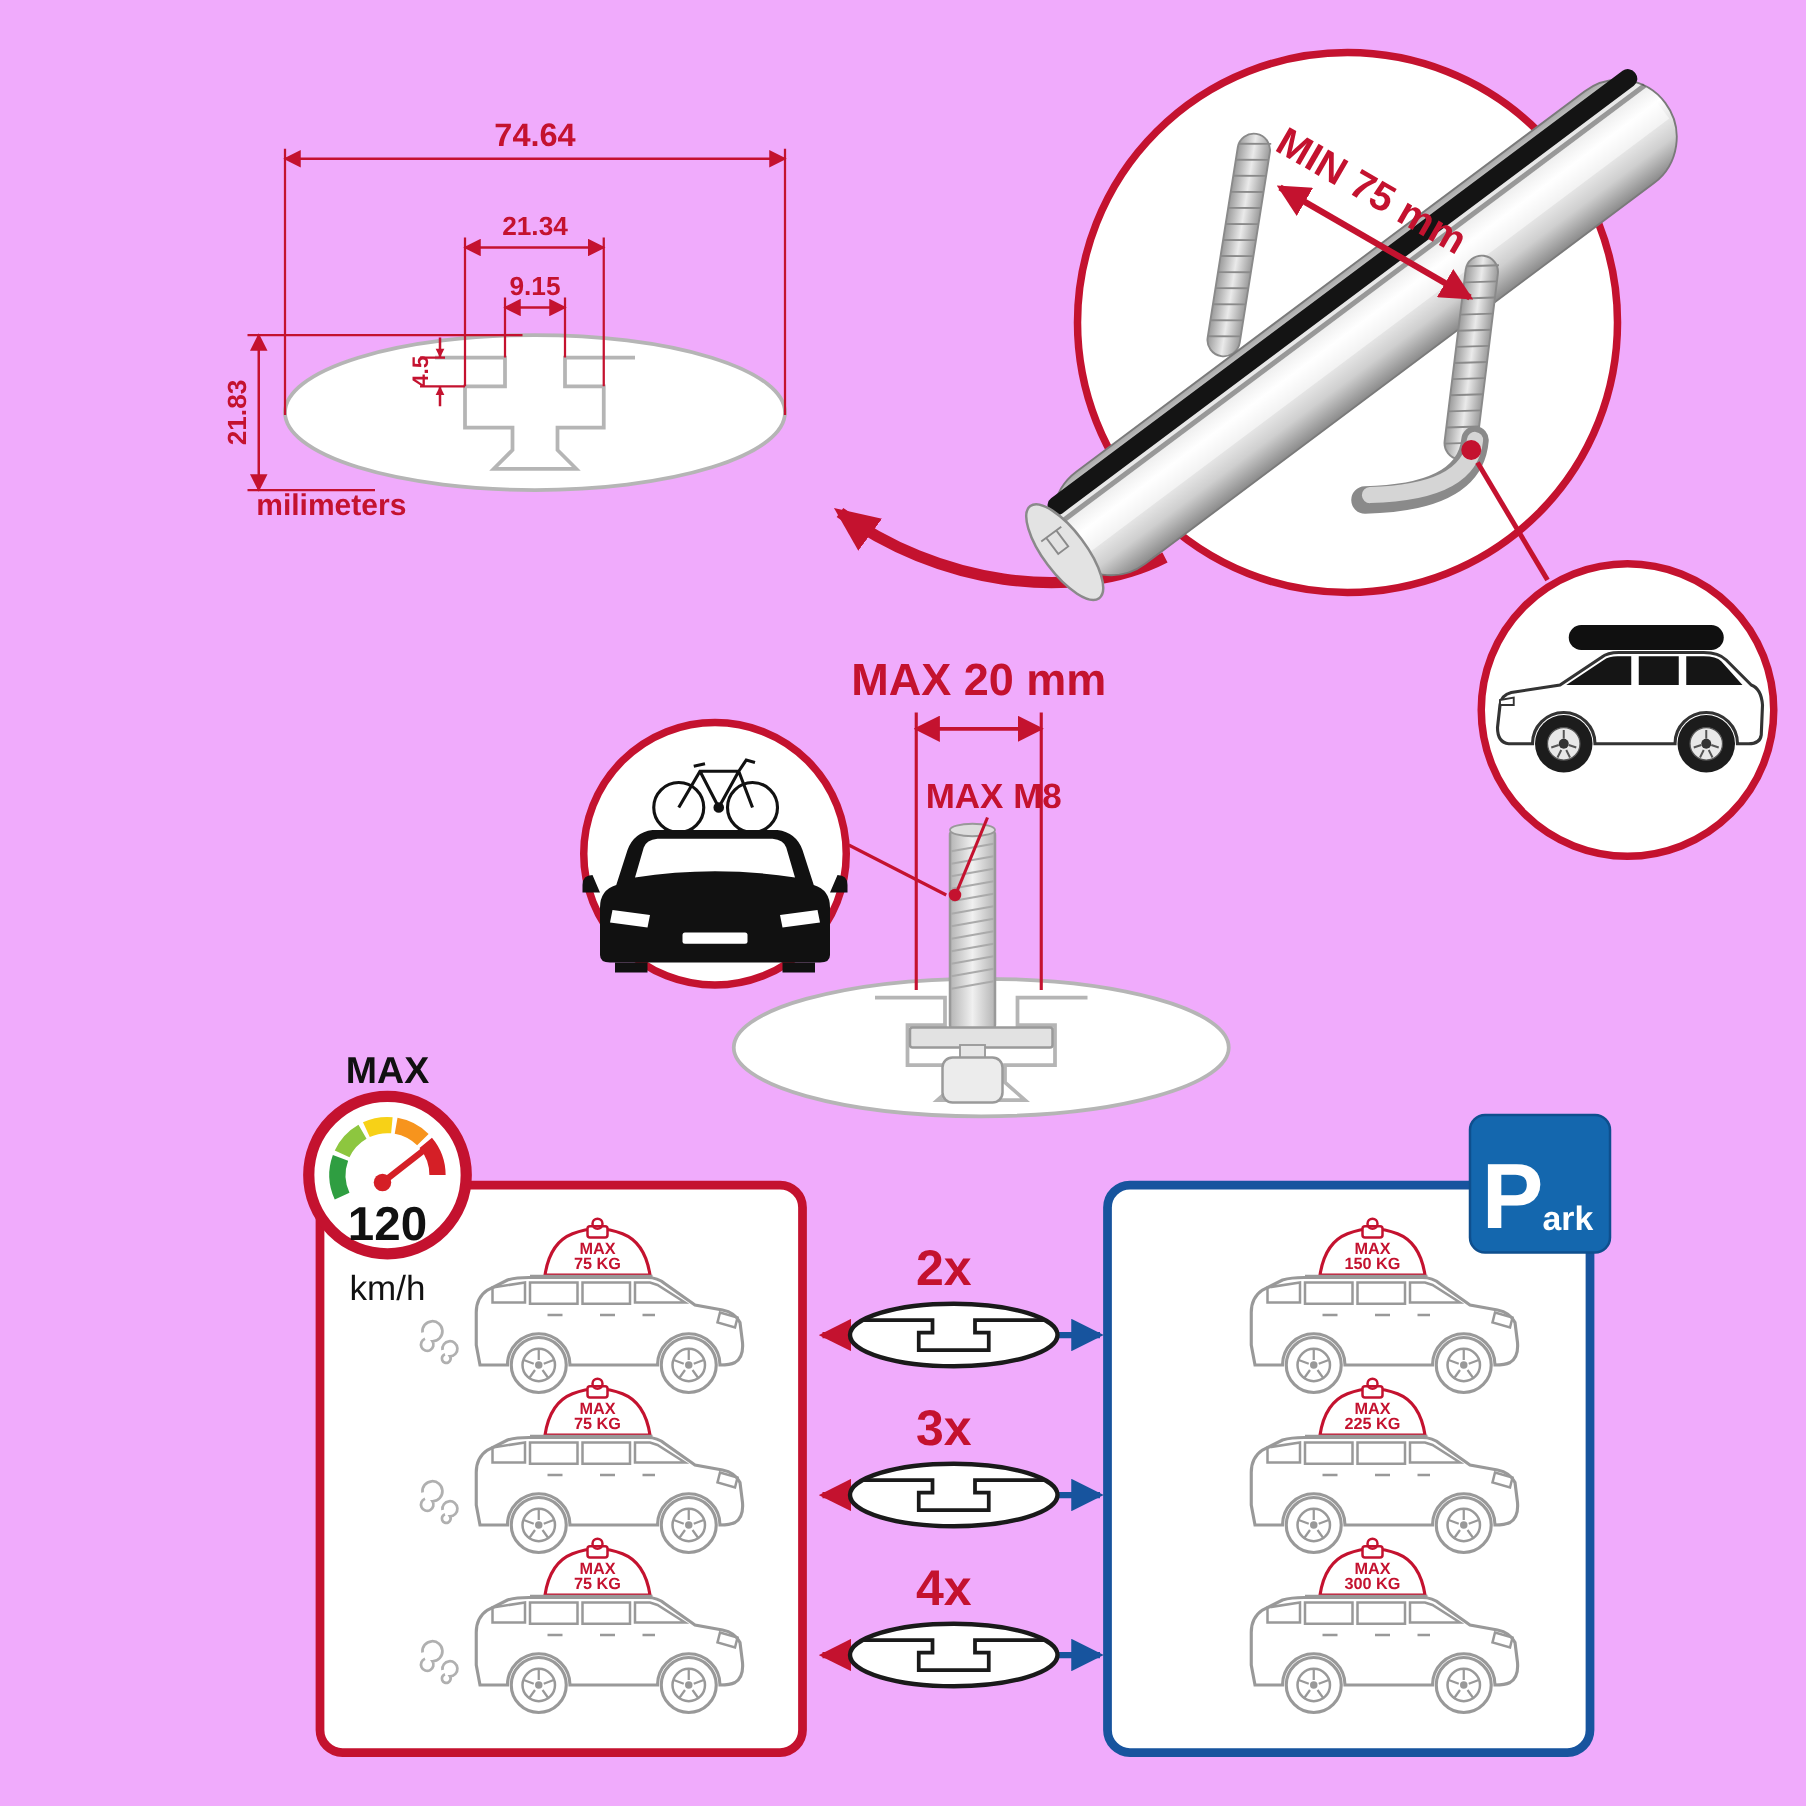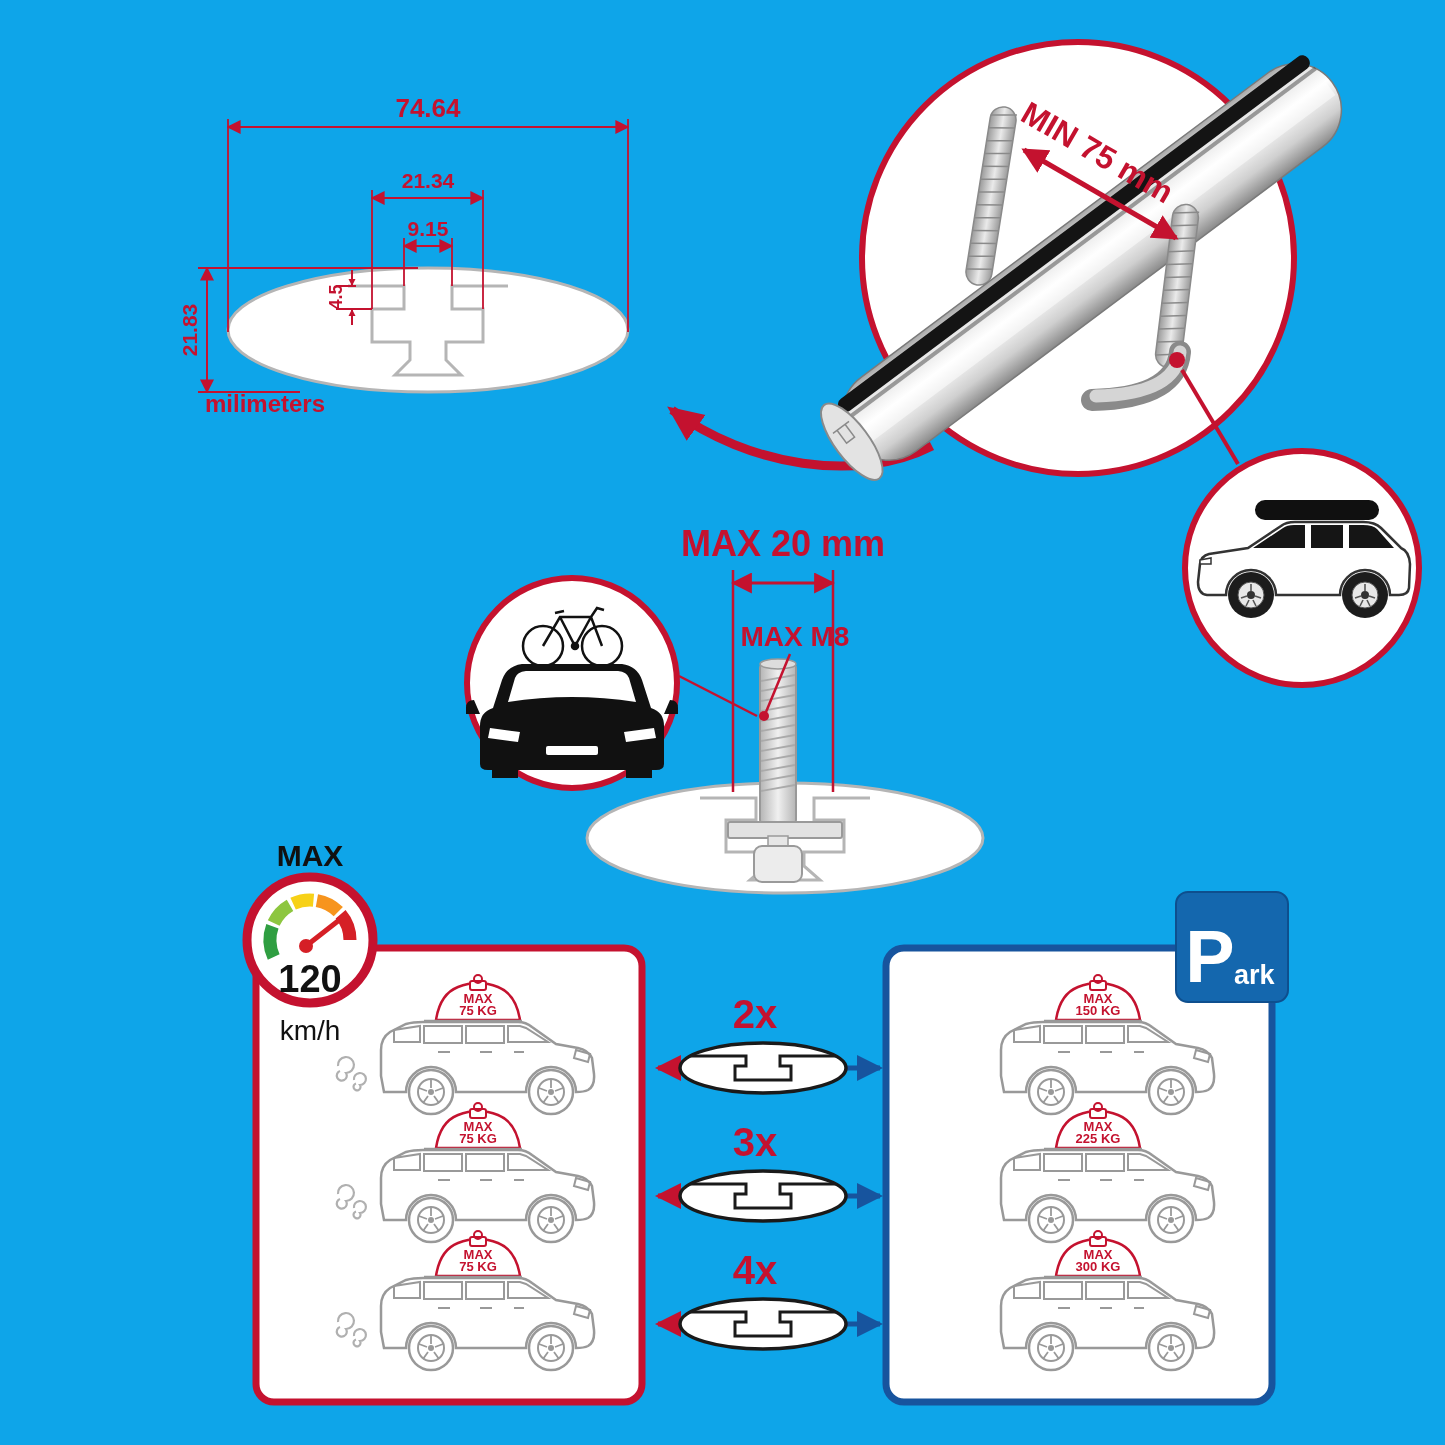--- a/index.html
+++ b/index.html
@@ -1,16 +1,16 @@
 <!DOCTYPE html>
 <html><head>
 <meta charset="utf-8">
 <style>
   html,body{margin:0;padding:0;background:#ffffff;}
-  .stage{position:relative;width:1445px;height:1445px;background:#0ea5e9;overflow:hidden;}
+  .stage{position:relative;width:1445px;height:1445px;background:#f0abfc;overflow:hidden;}
   svg text{font-family:"Liberation Sans","DejaVu Sans",sans-serif;}
   .dim-num{fill:#c4122f;font-weight:bold;font-size:26px;}
   .dim-num-sm{fill:#c4122f;font-weight:bold;font-size:21px;}
   .red-label{fill:#c4122f;font-weight:bold;}
   .blk{fill:#111111;font-weight:bold;}
   .bag-txt{fill:#c4122f;font-weight:bold;font-size:13px;}
 </style>
 </head>
 <body>
 

